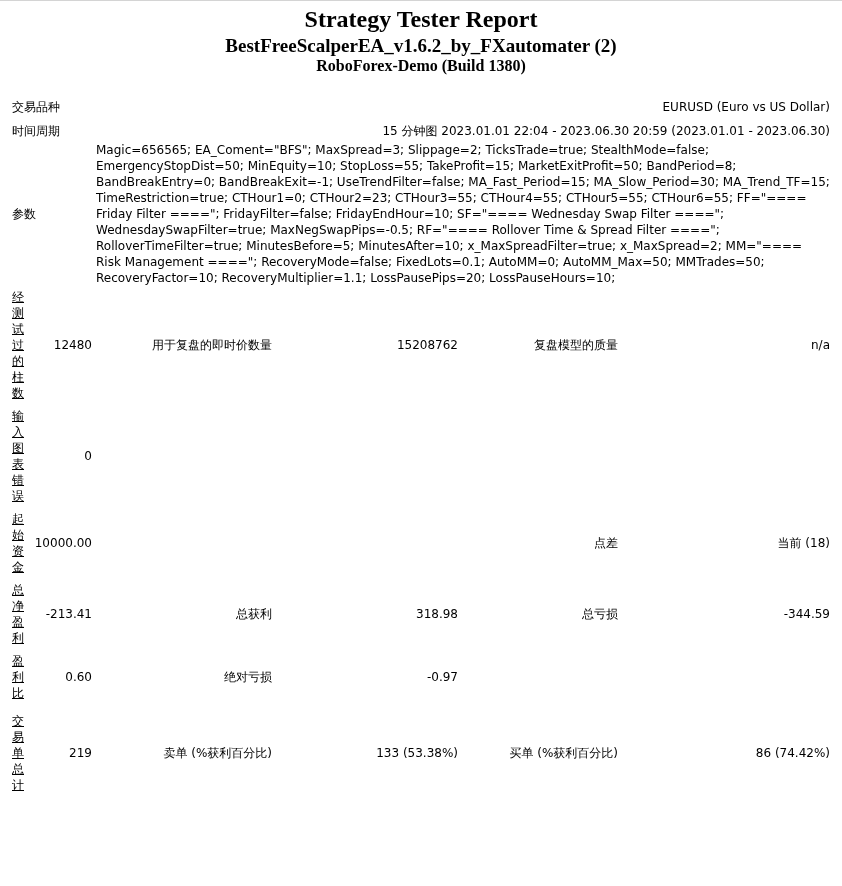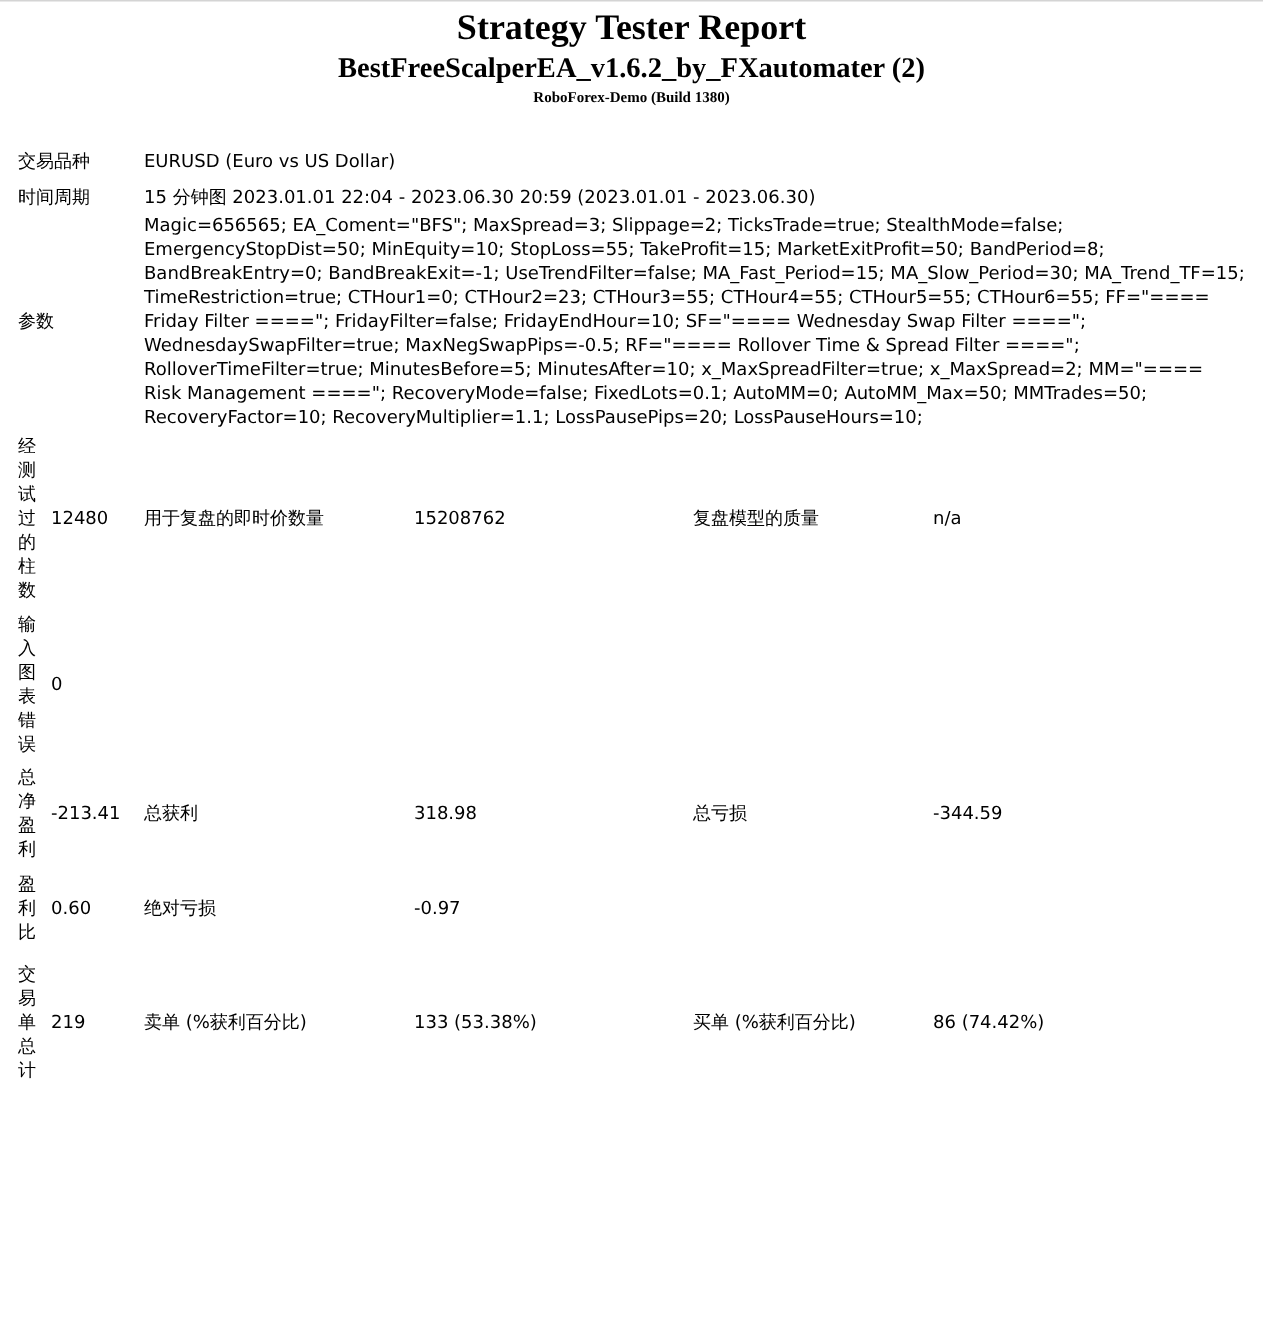--- a/index.html
+++ b/index.html
@@ -4,33 +4,33 @@
   <style>
     html, body { margin: 0; padding: 0; background: #ffffff; }
     body {
       width: 842px; height: 886px; overflow: hidden;
       border-top: 1px solid #d4d4d4; box-sizing: border-box;
       color: #000;
     }
     .header { text-align: center; font-family: "Liberation Serif", "DejaVu Serif", serif; font-weight: bold; }
     .title { font-size: 24px; line-height: 28px; margin-top: 4px; }
     .subtitle { font-size: 19px; line-height: 24px; margin-top: 1px; }
-    .build { font-size: 10px; line-height: 15px; }
+    .build { font-size: 16px; line-height: 15px; }
 
     table.report {
       position: absolute; left: 10px; top: 94px;
       width: 822px; border-collapse: collapse;
       font-family: "DejaVu Sans", "Liberation Sans", sans-serif;
       font-size: 12px;
     }
     table.report td { padding: 0 2px; vertical-align: middle; line-height: 16px; }
-    td.lbl-narrow { width: 18px; padding-left: 2px; }
+    td.lbl-narrow { width: 18px; padding-left: 2px; text-decoration: underline; }
     .vtext { display: block; width: 14px; word-break: break-all; line-height: 16px; letter-spacing: 0; }
-    td.num { white-space: nowrap; }
-    td.txt { white-space: nowrap; }
+    td.num { text-align: right; white-space: nowrap; }
+    td.txt { white-space: nowrap; text-align: right; }
     .params { font-size: 12px; line-height: 13.4px; padding-top: 2px; padding-bottom: 2px; }
   </style>
 </head>
 <body>
 
 <div class="header">
   <div class="title">Strategy Tester Report</div>
   <div class="subtitle">BestFreeScalperEA_v1.6.2_by_FXautomater (2)</div>
   <div class="build">RoboForex-Demo (Build 1380)</div>
 </div>
@@ -71,20 +71,30 @@
   <tr style="height:103px">
     <td class="lbl-narrow">
           <span class="vtext">输入图表错误</span>
         </td>
     <td class="num">0</td>
     <td class="txt"></td>
     <td class="num"></td>
     <td class="txt"></td>
     <td class="num"></td>
   </tr>
+  <tr style="height:72px">
+    <td class="lbl-narrow">
+          <span class="vtext">起始资金</span>
+        </td>
+    <td class="num">10000.00</td>
+    <td class="txt"></td>
+    <td class="num"></td>
+    <td class="txt">点差</td>
+    <td class="num">当前 (18)</td>
+  </tr>
   <tr style="height:70px">
     <td class="lbl-narrow">
           <span class="vtext">总净盈利</span>
         </td>
     <td class="num">-213.41</td>
     <td class="txt">总获利</td>
     <td class="num">318.98</td>
     <td class="txt">总亏损</td>
     <td class="num">-344.59</td>
   </tr>

